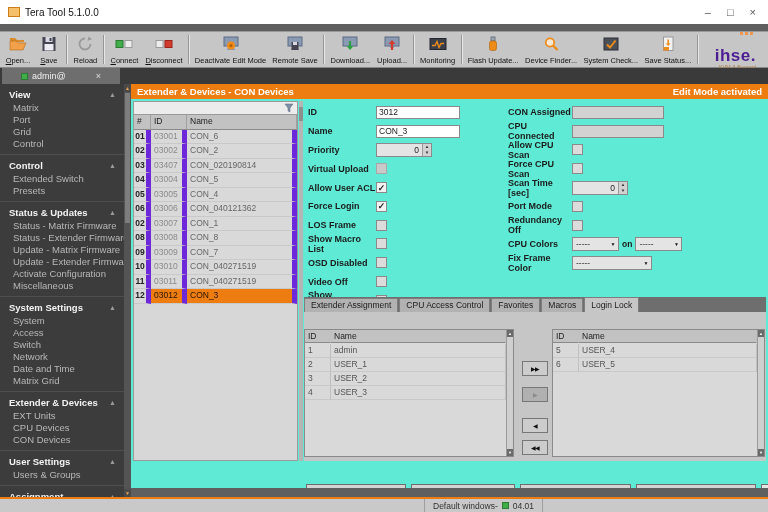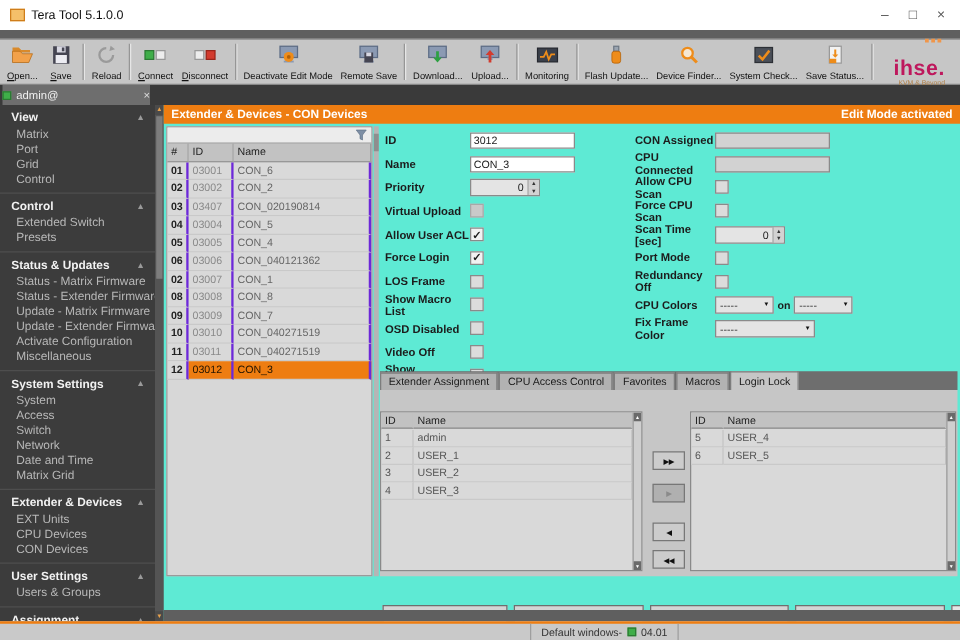--- a/index.html
+++ b/index.html
@@ -27,27 +27,27 @@
     padding:1px 2px; }
   .tb-btn { display:flex; flex-direction:column; align-items:center; justify-content:space-between;
     padding:2px 4px 1px; min-width:30px; }
   .tb-icon { height:17px; display:flex; align-items:center; }
   .tb-icon svg { width:18px; height:16px; }
   .tb-label { font-size:7.5px; color:#111; white-space:nowrap; }
   .tb-sep { width:0; border-left:1px solid #969696; border-right:1px solid #e6e6e6; margin:2px 2px; }
   .brand { margin-left:auto; align-self:center; padding-right:10px; text-align:right; }
   .brand-dots { display:inline-block; width:3px; height:3px; background:#f0964a;
     box-shadow:5px 0 #f0964a, 10px 0 #f0964a; margin-right:13px; vertical-align:8px; }
-  .brand-name { font-size:17px; font-weight:bold; color:#be185d; letter-spacing:.5px; line-height:13px; }
+  .brand-name { font-size:17px; font-weight:bold; color:#4c1d95; letter-spacing:.5px; line-height:13px; }
   .brand-tagline { font-size:5.5px; color:#b08048; margin-top:-1px; }
 
   
   .tabrow { position:absolute; top:68px; left:0; width:768px; height:16px; background:#3a3a3a; }
   .session-tab { position:absolute; left:2px; top:0; width:118px; height:16px; background:#6e6e6e;
-    display:flex; align-items:center; gap:4px; padding:0 0; color:#f0f0f0; font-size:9px; }
+    display:flex; align-items:center; gap:4px; padding:0 19px; color:#f0f0f0; font-size:9px; }
   .green-sq { width:7px; height:7px; background:#3fae49; border:1px solid #2c7a33; display:inline-block; }
   .tab-close { margin-left:auto; color:#e0e0e0; font-size:9px; }
 
   
   .content { position:absolute; top:84px; left:0; width:768px; height:478px; }
   .sidebar { position:absolute; left:0; top:0; width:124px; height:413px; background:#3c3c3c; overflow:hidden; }
   .sb-section { border-top:1px solid #4e4e4e; padding:3px 0 4px; }
   .sb-section:first-child { border-top:none; }
   .sb-header { display:flex; justify-content:space-between; align-items:center; padding:2px 8px 2px 9px;
     color:#f2f2f2; font-weight:bold; font-size:9.5px; }
@@ -64,21 +64,21 @@
   .main { position:absolute; left:131px; top:0; width:637px; height:413px; background:#5eead4; }
   .main-header { position:absolute; top:0; left:0; right:0; height:15px; background:#ee7d11; color:#fff;
     font-weight:bold; font-size:9.5px; display:flex; justify-content:space-between; align-items:center; padding:0 6px; }
 
   
   .device-panel { position:absolute; left:2px; top:17px; width:165px; height:360px; background:#d7d7d7;
     border:1px solid #9a9a9a; }
   .filter-row { height:13px; background:#ececec; border-bottom:1px solid #9a9a9a; display:flex;
     justify-content:flex-end; align-items:center; padding:0 3px; }
   .drow { display:grid; grid-template-columns:17px 36px 1fr; height:14.5px; }
-  .drow > span { border-right:2px solid #6d28d9; border-bottom:1px solid #c9c9c9; font-size:8.5px;
+  .drow > span { border-right:5px solid #6d28d9; border-bottom:1px solid #c9c9c9; font-size:8.5px;
     line-height:13.5px; padding-left:3px; overflow:hidden; white-space:nowrap; background:#d9d9d9; }
   .drow.header > span { background:#c2c2c2; color:#222; border-right:1px solid #a0a0a0; border-bottom:1px solid #8a8a8a; }
   .dcell-num { font-weight:bold; color:#222; text-align:center; padding-left:0 !important; }
   .dcell-id { color:#8a8a8a; } .dcell-name { color:#666; }
   .drow.selected .dcell-id, .drow.selected .dcell-name { background:#ee7d11; color:#241500; }
 
   .splitter { position:absolute; left:168px; top:17px; width:4px; height:360px; background:#b5b5b5; }
   .split-handle { position:absolute; top:6px; left:0; width:4px; height:14px; background:#8e8e8e; display:block; }
 
   

